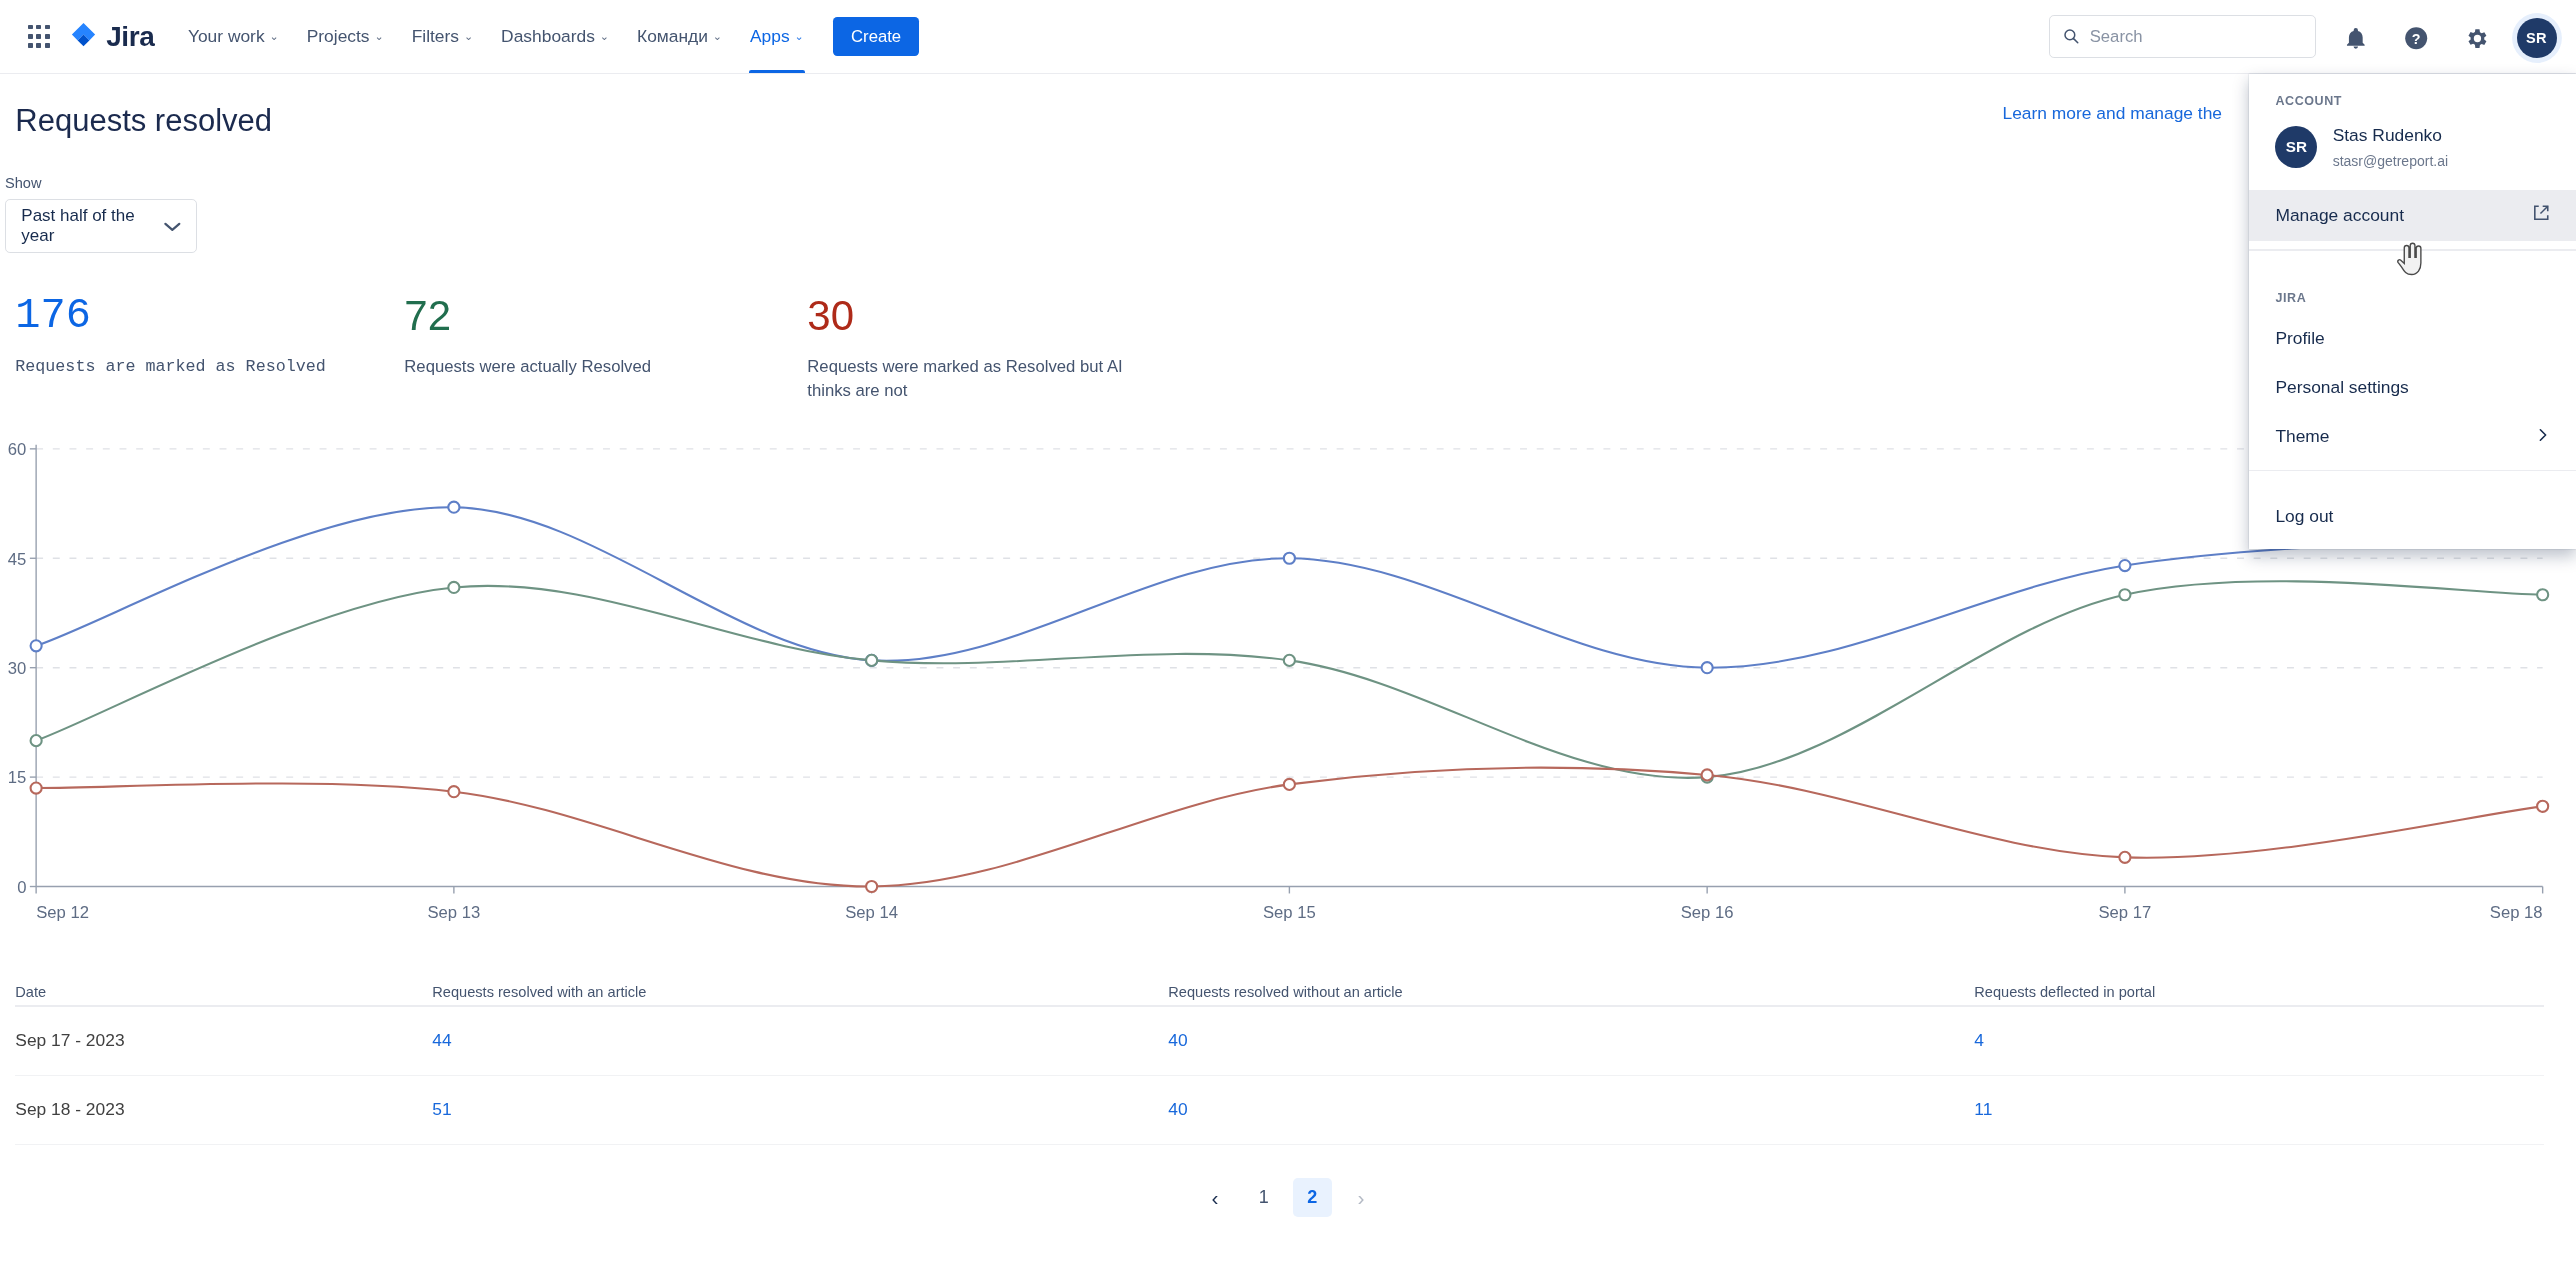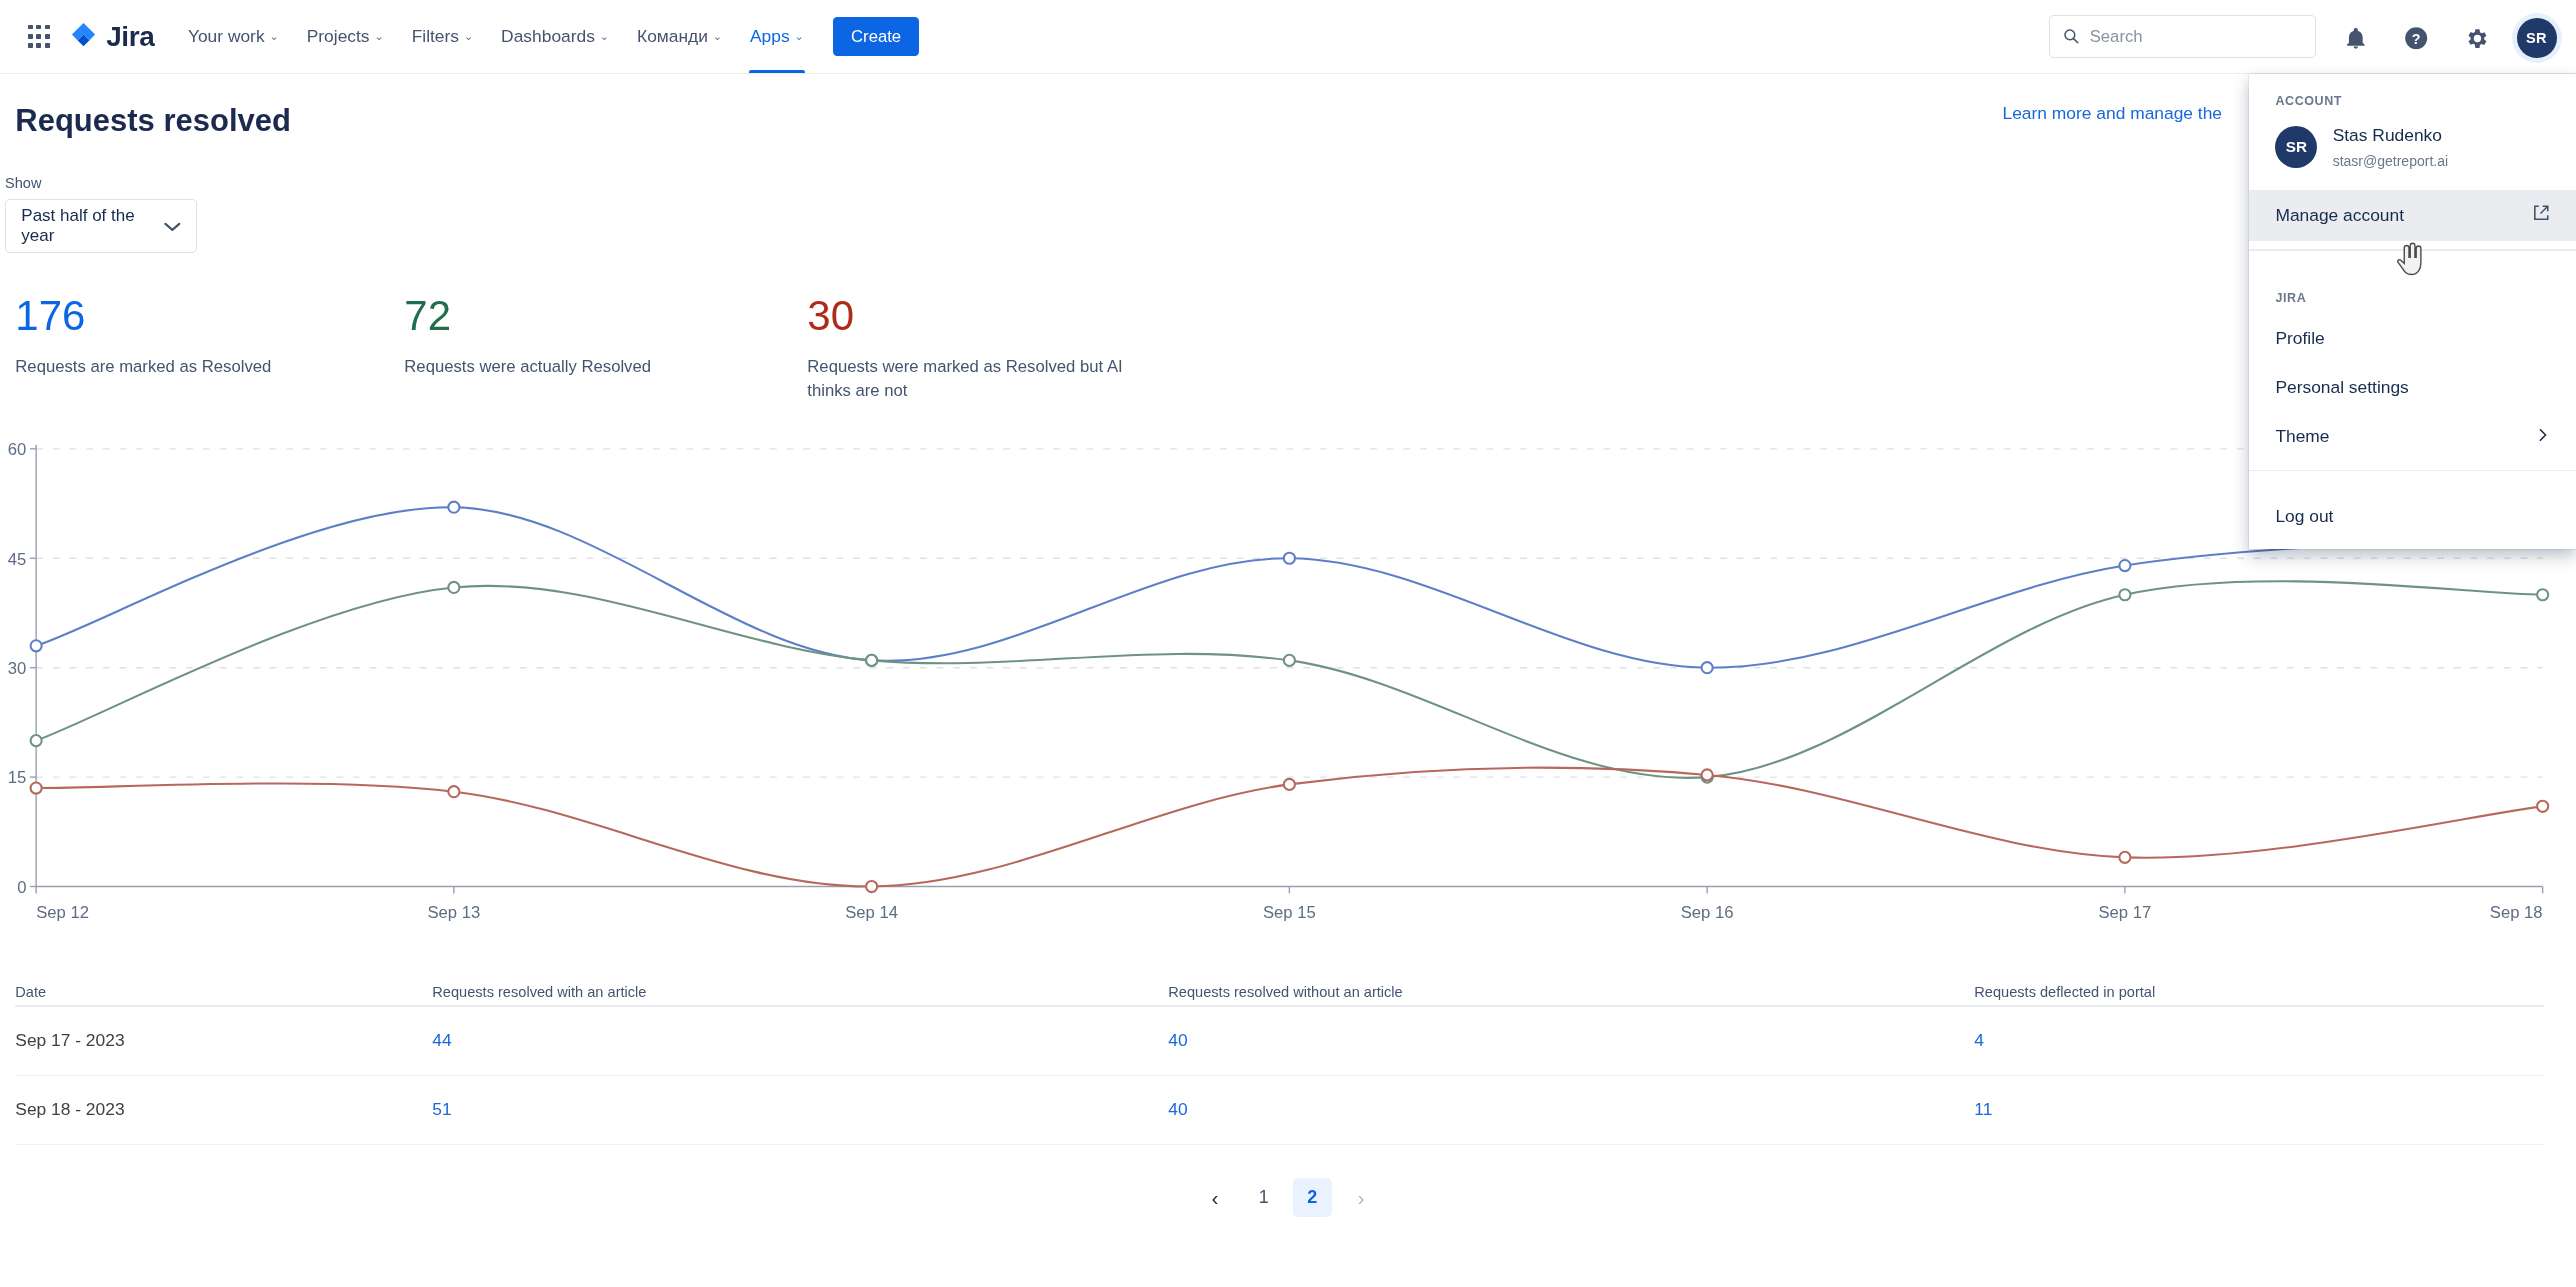--- a/index.html
+++ b/index.html
@@ -78,42 +78,42 @@
     width: 40px; height: 40px; border-radius: 50%;
     background: #1F3A68; color: #fff;
     display: flex; align-items: center; justify-content: center;
     font-size: 14.6px; font-weight: 700; letter-spacing: 0.3px;
     cursor: pointer; box-shadow: 0 0 0 4.9px rgba(12,102,228,0.10);
   }
 
   
   .page { position: absolute; top: 74px; left: 0; width: 2576px; }
   .page-title {
-    font-size: 31px; font-weight: 700; color: #1B2A4E;
+    font-size: 31px; font-weight: 400; color: #1B2A4E;
     padding: 29px 0 0 15.3px;
   }
   .learn-link {
     position: absolute; top: 29px; right: 354px;
     font-size: 17.4px; color: #1868DB; cursor: pointer; white-space: nowrap;
   }
 
   .filter-block { padding: 36px 0 0 5px; }
   .filter-label { font-size: 14.6px; color: #44546F; margin-bottom: 8.3px; }
   .select-box {
     width: 192px; height: 54px;
     border: 1.4px solid #DCDFE4; border-radius: 4.9px;
     display: flex; align-items: center; justify-content: space-between;
     padding: 0 15.3px; font-size: 17px; color: #172B4D; cursor: pointer;
     background: #fff;
   }
 
   
   .metrics { display: flex; padding: 42px 0 0 15.3px; }
   .metric { }
-  .metric:nth-child(1) { width: 389px; }
+  .metric:nth-child(1) { width: 389px; font-family: Liberation Mono, monospace; }
   .metric:nth-child(2) { width: 403px; }
   .metric:nth-child(3) { width: 417px; }
   .metric-value { font-size: 42px; font-weight: 500; line-height: 1; }
   .metric-desc { font-size: 16.7px; color: #44546F; margin-top: 18px; line-height: 1.42; max-width: 340px; }
 
   
   .chart-wrap { position: relative; margin-top: 25px; padding-left: 0; height: 528px; }
   .chart-svg { display:block; }
 
   

